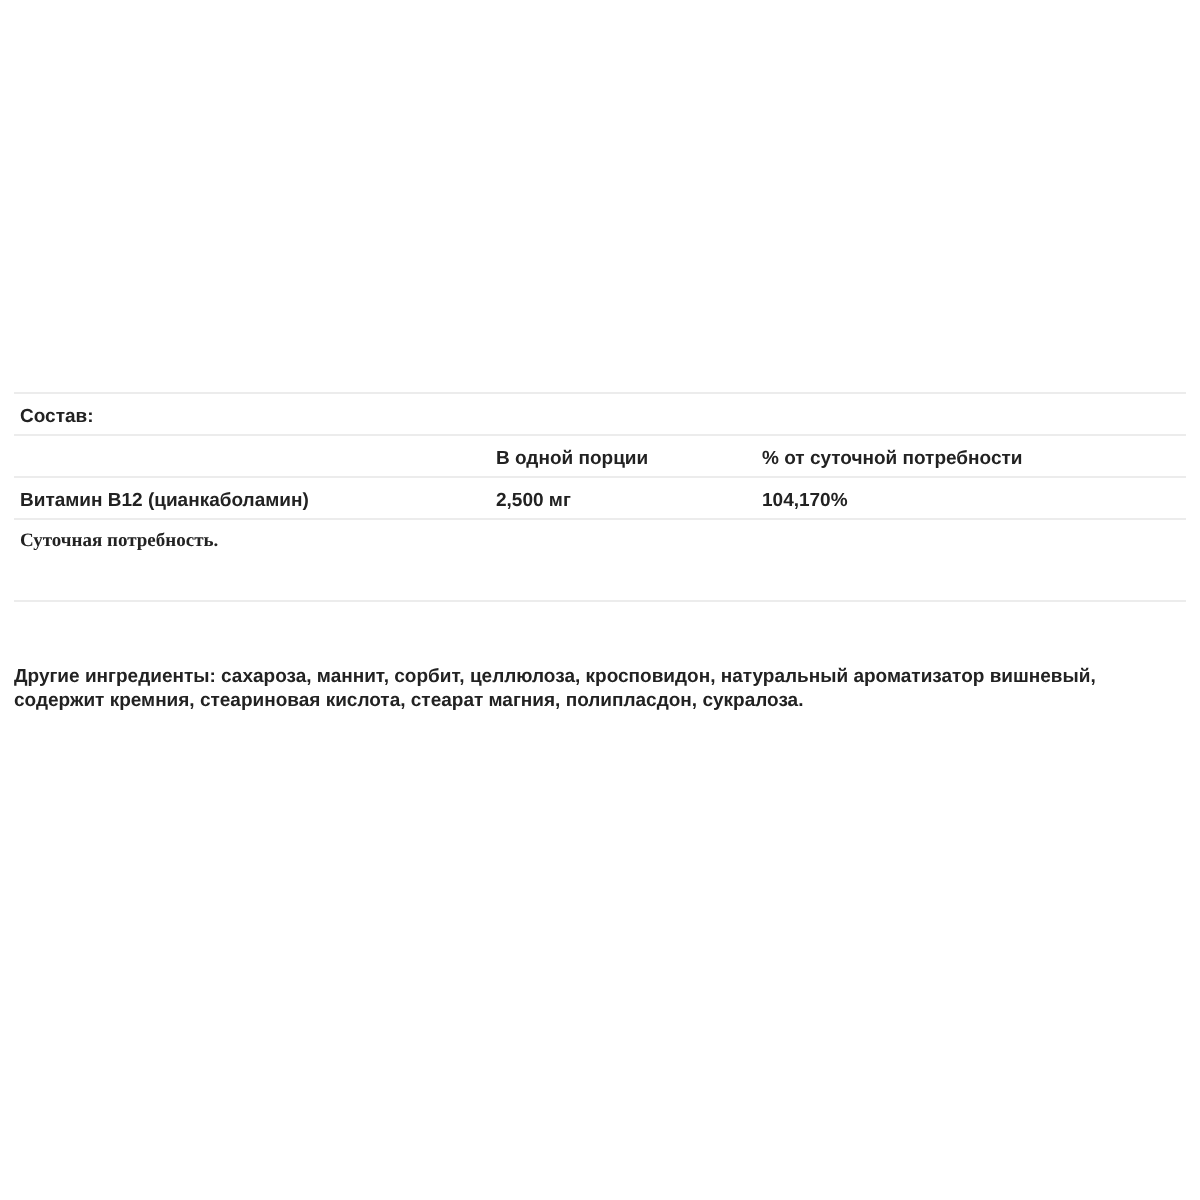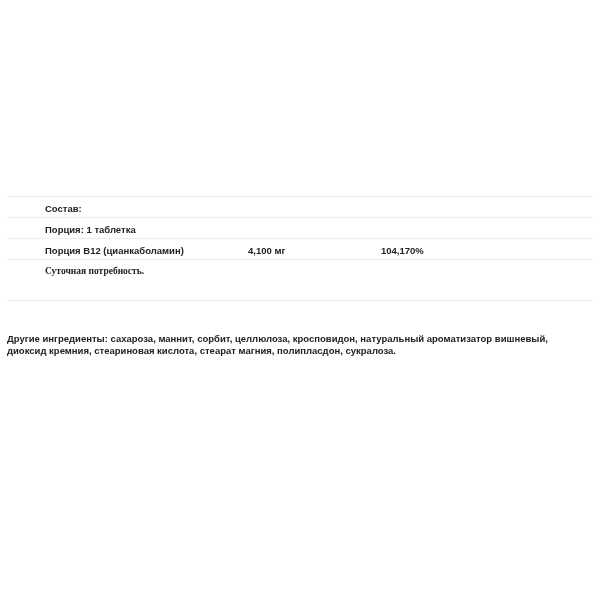--- a/index.html
+++ b/index.html
@@ -35,21 +35,21 @@
     }
     .row.last {
       border-bottom: 1px solid #ececec;
     }
     .cell {
       position: absolute;
       top: 6px;
       white-space: nowrap;
       line-height: 11px;
     }
-    .c1 { left: 3px; margin-left: 35px; }
+    .c1 { left: 3px; }
     .c2 { left: 241px; }
     .c3 { left: 374px; }
     .other {
       position: absolute;
       left: 7px;
       top: 333px;
       width: 580px;
       line-height: 12px;
     }
     .other p {
@@ -57,27 +57,28 @@
     }
   </style>
 </head>
 <body>
 
 <div class="supplement-facts">
   <div class="row">
     <span class="cell c1">Состав:</span>
   </div>
   <div class="row">
-    <span class="cell c1">Порция: 1 таблетка</span>
+    <span class="cell c2">В одной порции</span>
+    <span class="cell c3">% от суточной потребности</span>
   </div>
   <div class="row">
-    <span class="cell c1">Порция B12 (цианкаболамин)</span>
-    <span class="cell c2">4,100 мг</span>
+    <span class="cell c1">Витамин B12 (цианкаболамин)</span>
+    <span class="cell c2">2,500 мг</span>
     <span class="cell c3">104,170%</span>
   </div>
   <div class="row tall last">
     <span class="cell c1">Суточная потребность.</span>
   </div>
 </div>
 
 <div class="other">
-  <p>Другие ингредиенты: сахароза, маннит, сорбит, целлюлоза, кросповидон, натуральный ароматизатор вишневый, диоксид кремния, стеариновая кислота, стеарат магния, полипласдон, сукралоза.</p>
+  <p>Другие ингредиенты: сахароза, маннит, сорбит, целлюлоза, кросповидон, натуральный ароматизатор вишневый, содержит кремния, стеариновая кислота, стеарат магния, полипласдон, сукралоза.</p>
 </div>
 
 </body></html>

